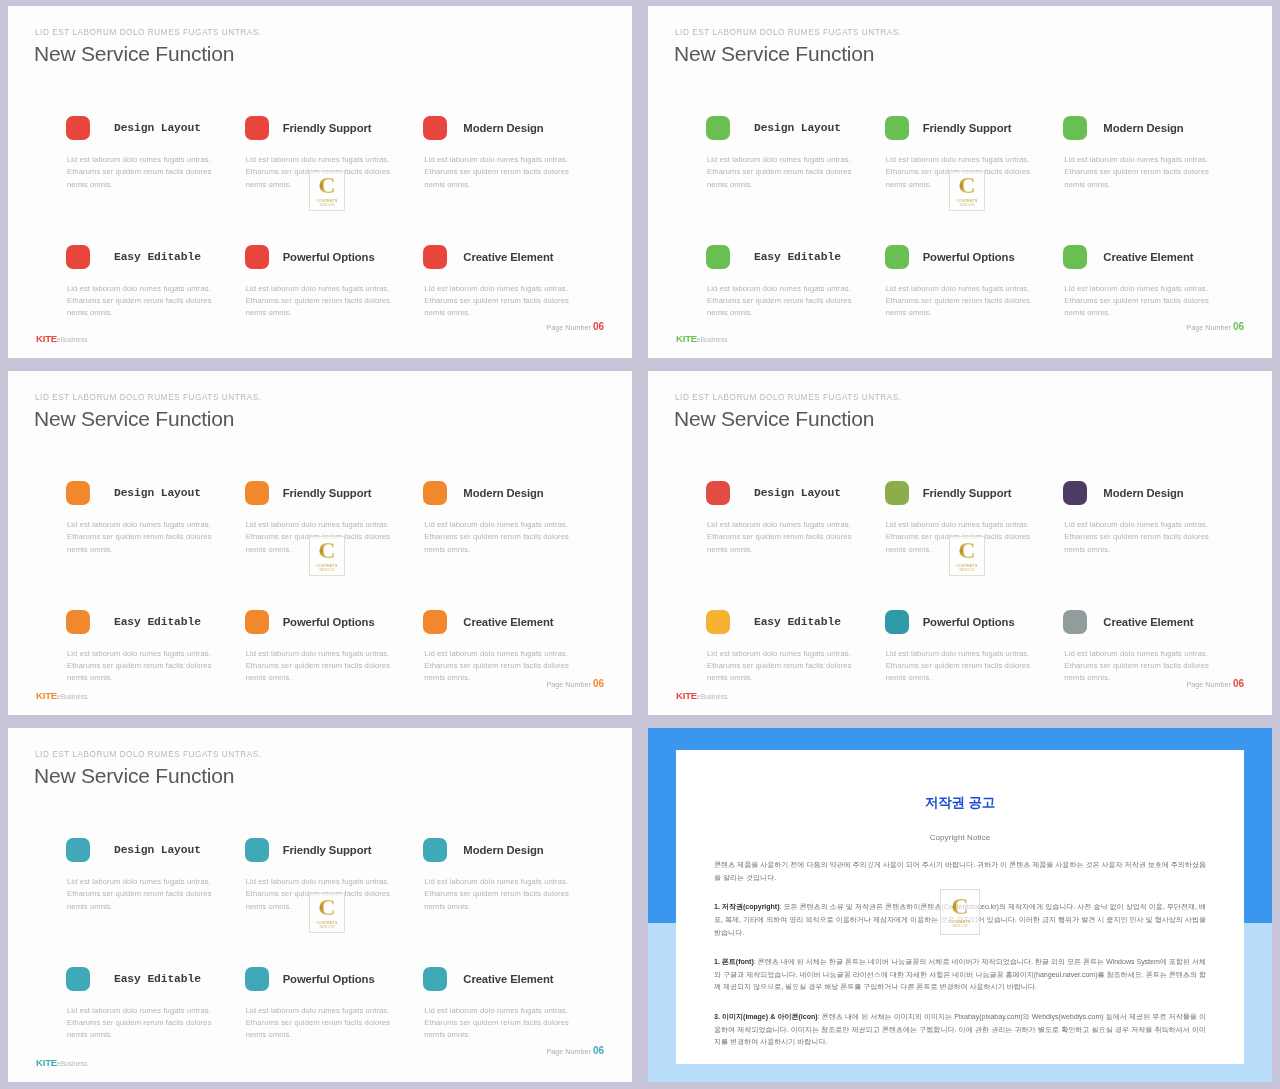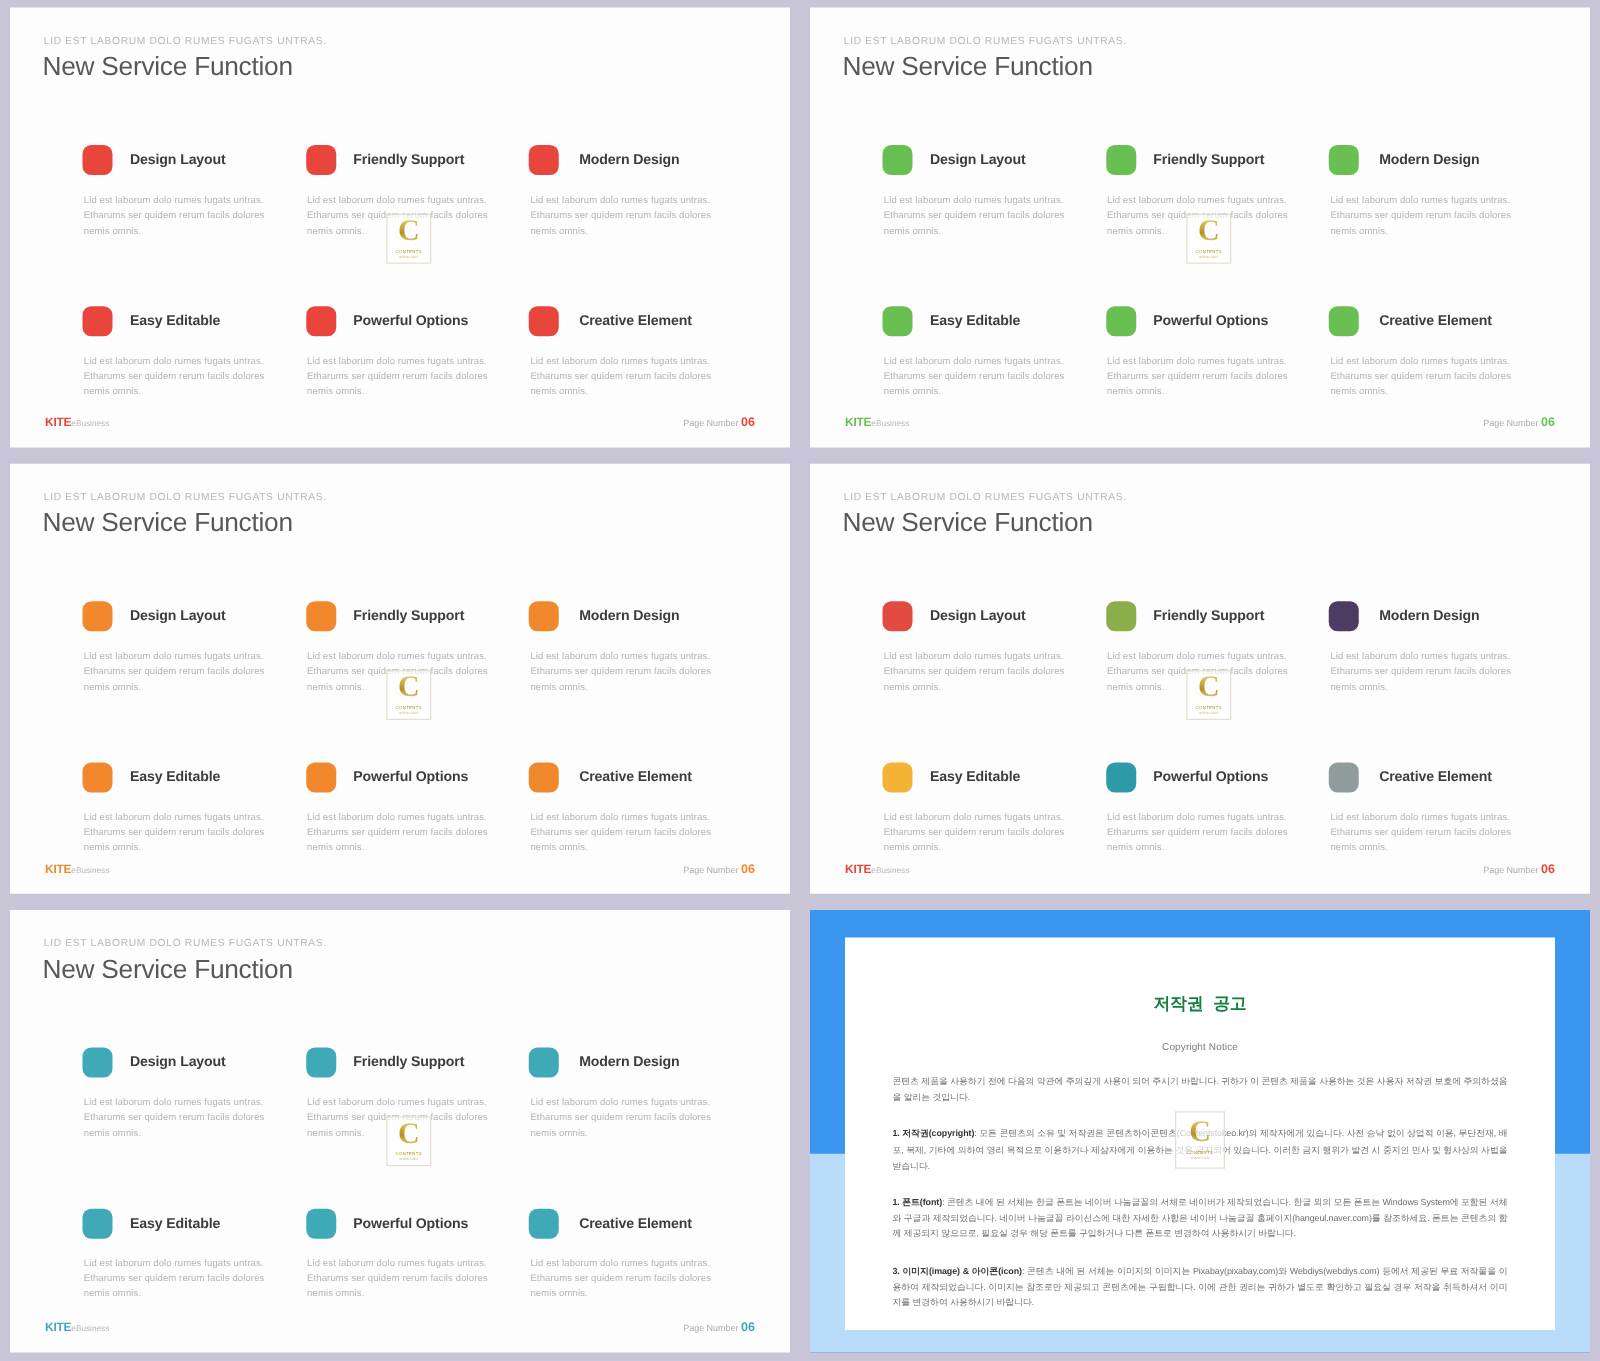--- a/index.html
+++ b/index.html
@@ -99,21 +99,21 @@
     margin-top: 12px;
     margin-left: 1px;
     font-size: 7.6px;
     line-height: 1.62;
     color: #b4b2b6;
     max-width: 152px;
     letter-spacing: 0.1px;
   }
 
   
-  .feature.c1 .f-title { margin-left: 14px; }
+  .feature.c1 .f-title { margin-left: 24px; font-family: Liberation Mono, monospace; }
   .feature.c2 .f-title { margin-left: 14px; }
   .feature.c3 .f-title { margin-left: 16px; }
 
   
   .foot-brand {
     position: absolute;
     left: 28px;
     bottom: 14px;
     font-size: 9.6px;
     font-weight: bold;
@@ -122,21 +122,21 @@
   }
   .foot-brand .sub {
     font-size: 6.6px;
     font-weight: normal;
     color: #b9b6bd;
     letter-spacing: 0;
   }
   .foot-page {
     position: absolute;
     right: 28px;
-    bottom: 14px;
+    bottom: 26px;
     font-size: 7.2px;
     color: #aeacb2;
     white-space: nowrap;
   }
   .foot-page .num {
     font-size: 10px;
     font-weight: bold;
     margin-left: 2px;
   }
 
@@ -212,23 +212,22 @@
     background: #ffffff;
     z-index: 2;
     box-sizing: border-box;
     padding: 44px 38px 20px 38px;
     overflow: hidden;
   }
   .cr-title {
     text-align: center;
     font-size: 13.5px;
     font-weight: bold;
-    color: #15803d;
+    color: #1d4ed8;
     letter-spacing: -0.2px;
-    font-family: Liberation Mono, monospace;
   }
   .cr-subtitle {
     text-align: center;
     font-size: 8px;
     color: #7c7c7c;
     margin-top: 21px;
     letter-spacing: 0.1px;
   }
   .cr-p {
     margin-top: 17px;

